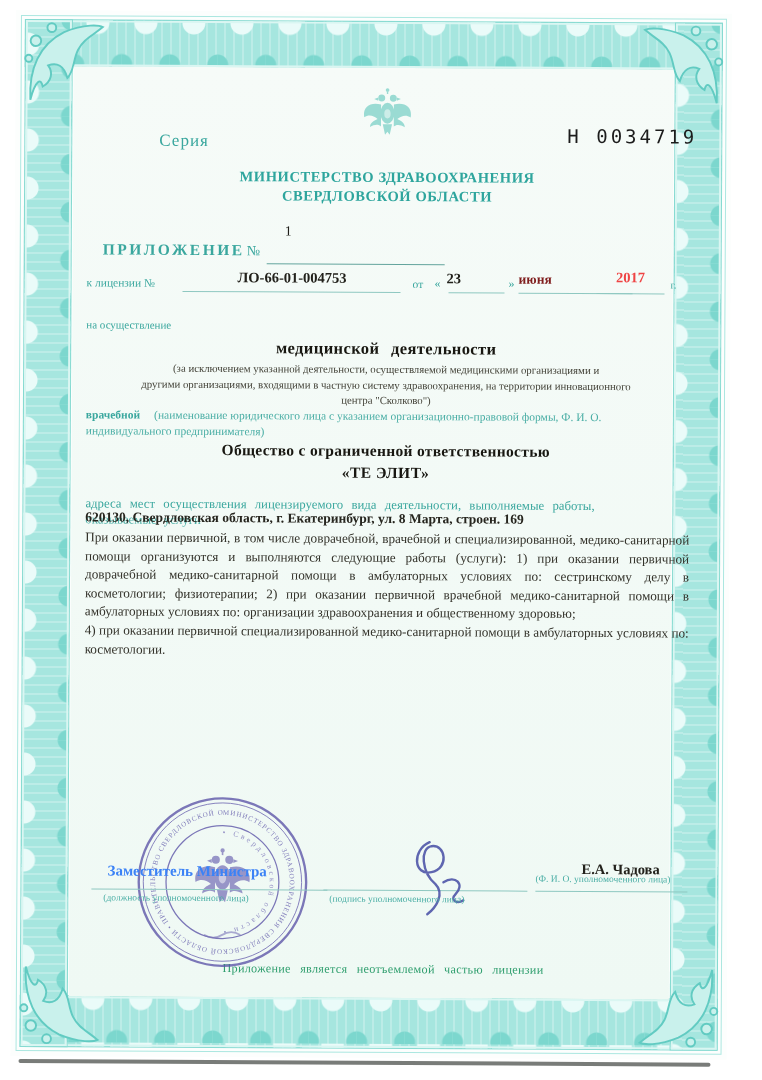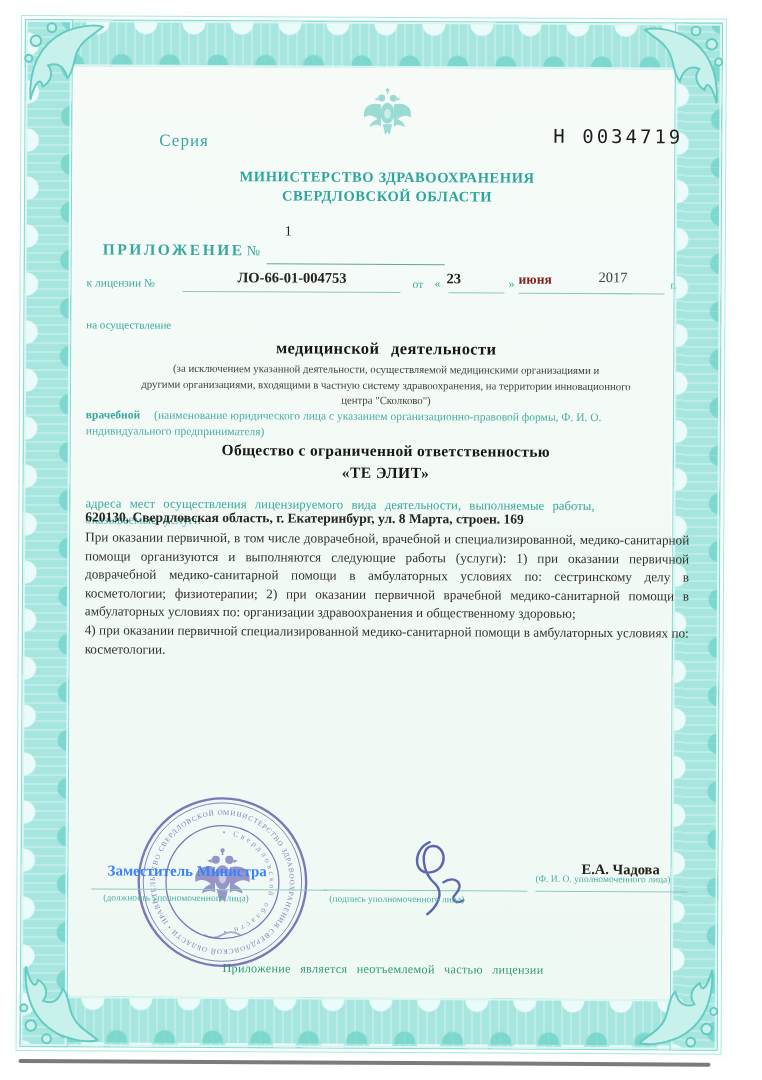--- a/index.html
+++ b/index.html
@@ -45,38 +45,38 @@
   .c-tl{left:6px;top:6px;}
   .c-tr{right:6px;top:6px;transform:scaleX(-1);}
   .c-bl{left:6px;bottom:6px;transform:scaleY(-1);}
   .c-br{right:6px;bottom:6px;transform:scale(-1,-1);}
   
   .abs{position:absolute;}
   .teal{color:#3aa79e;}
   .teal-sm{color:#4aaea5;}
   .center-line{left:72px;width:600px;text-align:center;}
   .series-label{left:104px;top:120px;font-size:17px;letter-spacing:1px;margin-left:40px;}
-  .serial{left:538px;top:112px;font-family:"DejaVu Sans Mono",monospace;font-size:19px;letter-spacing:3px;color:#1c1c1c;text-align:right;}
+  .serial{left:552px;top:112px;font-family:"DejaVu Sans Mono",monospace;font-size:19px;letter-spacing:3px;color:#1c1c1c;text-align:right;}
   .emblem{left:338px;top:74px;width:68px;height:58px;color:#8bd6cd;opacity:.85;}
   .ministry{top:156px;font-size:14.5px;font-weight:bold;color:#2ea59d;letter-spacing:.6px;line-height:19px;}
   .apx-label{left:88px;top:230px;font-size:15.5px;font-weight:bold;letter-spacing:2.5px;}
   .apx-sign{left:232px;top:232px;font-size:14px;}
   .apx-line{left:252px;top:252px;width:178px;border-bottom:1.2px solid #63a49d;}
   .apx-value{left:270px;top:212px;font-size:14px;color:#1f1e19;}
   .lic-prefix{left:72px;top:266px;font-size:11.5px;}
   .lic-number{left:170px;top:258px;width:215px;text-align:center;font-size:14.5px;font-weight:bold;color:#22211b;}
   .lic-number-line{left:168px;top:280px;width:218px;border-bottom:1.2px solid #63a49d;}
   .lic-from{left:398px;top:266px;font-size:11.5px;}
   .q-open{left:420px;top:264px;font-size:12px;}
   .lic-day{left:432px;top:258px;width:58px;text-align:left;font-size:14.5px;font-weight:bold;color:#22211b;}
   .lic-day-line{left:434px;top:280px;width:56px;border-bottom:1.2px solid #63a49d;}
   .q-close{left:494px;top:264px;font-size:12px;}
   .lic-month{left:504px;top:259px;width:112px;text-align:left;font-size:13.5px;font-weight:bold;color:#7f1d1d;}
   .lic-month-line{left:504px;top:280px;width:114px;border-bottom:1.2px solid #63a49d;}
-  .lic-year{left:584px;top:256px;width:64px;text-align:left;font-size:14.5px;font-weight:normal;color:#404040;}
+  .lic-year{left:584px;top:256px;width:64px;text-align:center;font-size:14.5px;font-weight:bold;color:#ef4444;}
   .lic-year-line{left:582px;top:280px;width:68px;border-bottom:1.2px solid #63a49d;}
   .lic-g{left:656px;top:266px;font-size:10.5px;}
   .act-intro{left:72px;top:308px;font-size:11px;}
   .act-title{top:327px;font-size:16.5px;font-weight:bold;color:#181711;word-spacing:7px;letter-spacing:.4px;}
   .act-note{top:350px;font-size:10.8px;color:#45443a;line-height:15.5px;}
   .issued{left:72px;top:396px;width:602px;font-size:11.5px;line-height:16px;}
   .issued b{font-weight:bold;margin-right:14px;}
   .org1{top:430px;font-size:15.5px;font-weight:bold;color:#181711;letter-spacing:.3px;}
   .org2{top:452px;font-size:15.5px;font-weight:bold;color:#181711;letter-spacing:.5px;}
   .svc1{left:72px;top:486px;width:600px;font-size:12.8px;word-spacing:5px;}

